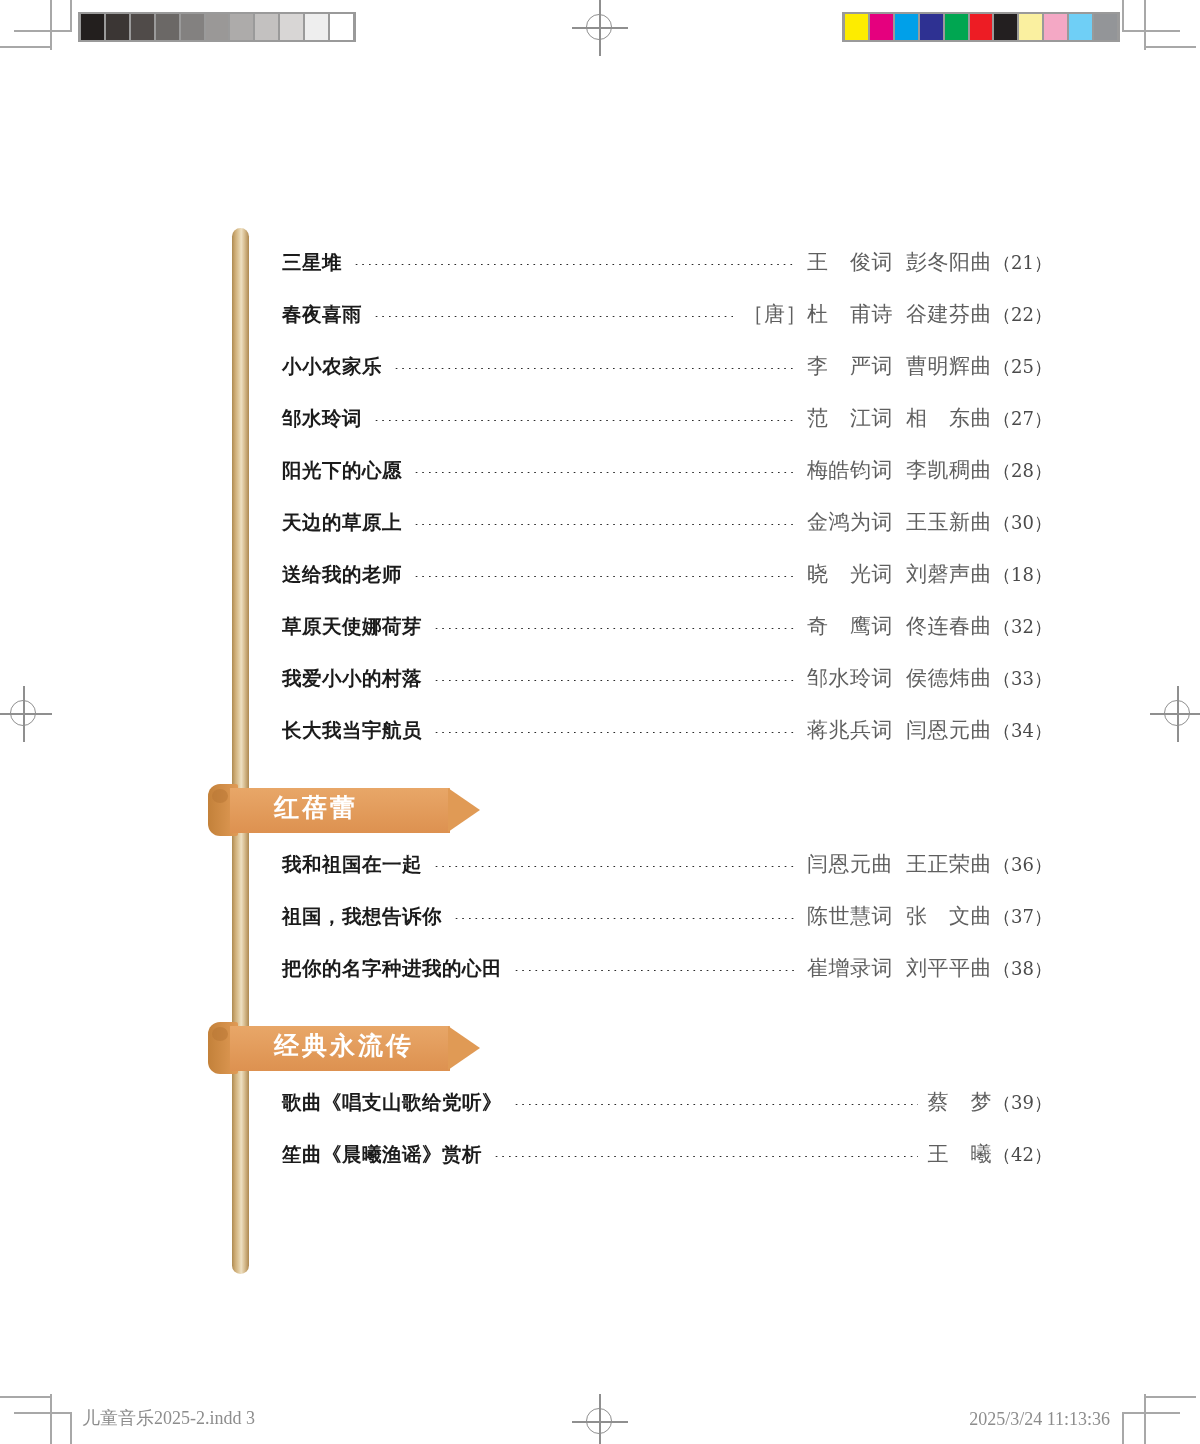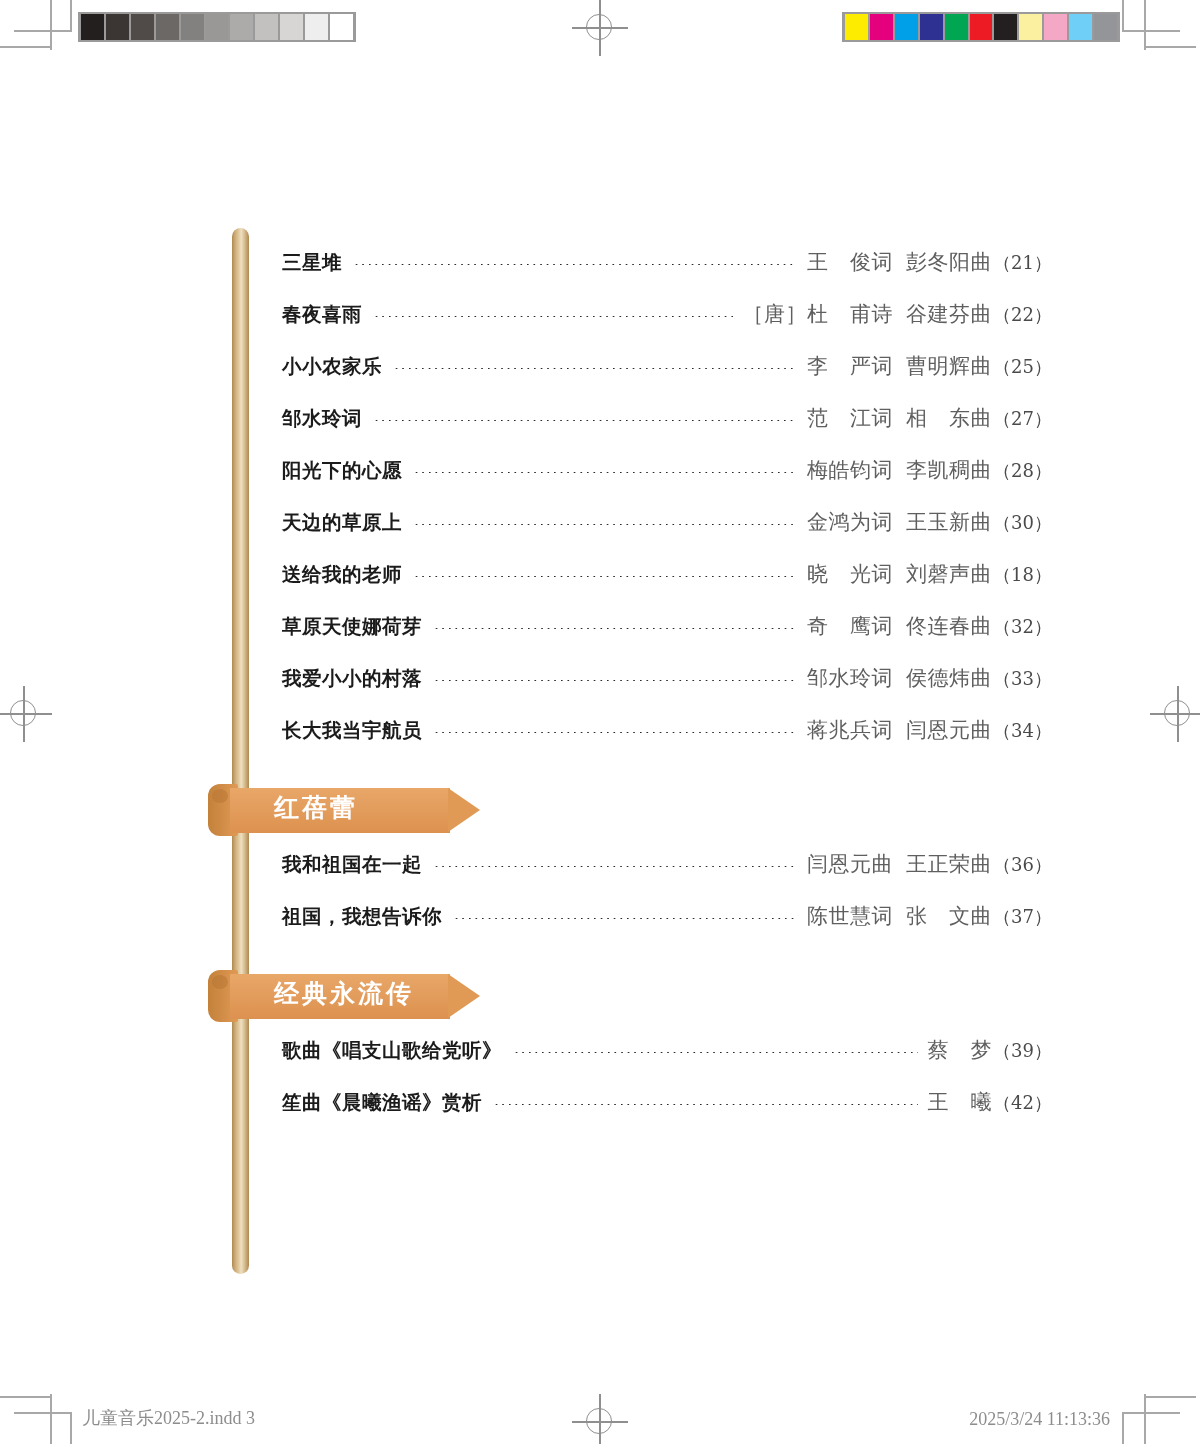--- a/index.html
+++ b/index.html
@@ -329,20 +329,26 @@
       <span class="leader"></span>
       <span class="credit"><span>闫恩元曲</span><span class="gap"></span><span>王正荣曲</span></span>
       <span class="page">（36）</span>
     </div>
     <div class="entry">
       <span class="title">祖国，我想告诉你</span>
       <span class="leader"></span>
       <span class="credit"><span>陈世慧词</span><span class="gap"></span><span>张　文曲</span></span>
       <span class="page">（37）</span>
     </div>
+    <div class="entry">
+      <span class="title">把你的名字种进我的心田</span>
+      <span class="leader"></span>
+      <span class="credit"><span>崔增录词</span><span class="gap"></span><span>刘平平曲</span></span>
+      <span class="page">（38）</span>
+    </div>
     <div class="banner">
       <div class="tail"></div>
       <div class="body"></div>
       <div class="point"></div>
       <div class="label">经典永流传</div>
     </div>
     <div class="entry">
       <span class="title">歌曲《唱支山歌给党听》</span>
       <span class="leader"></span>
       <span class="credit"><span>蔡　梦</span></span>

